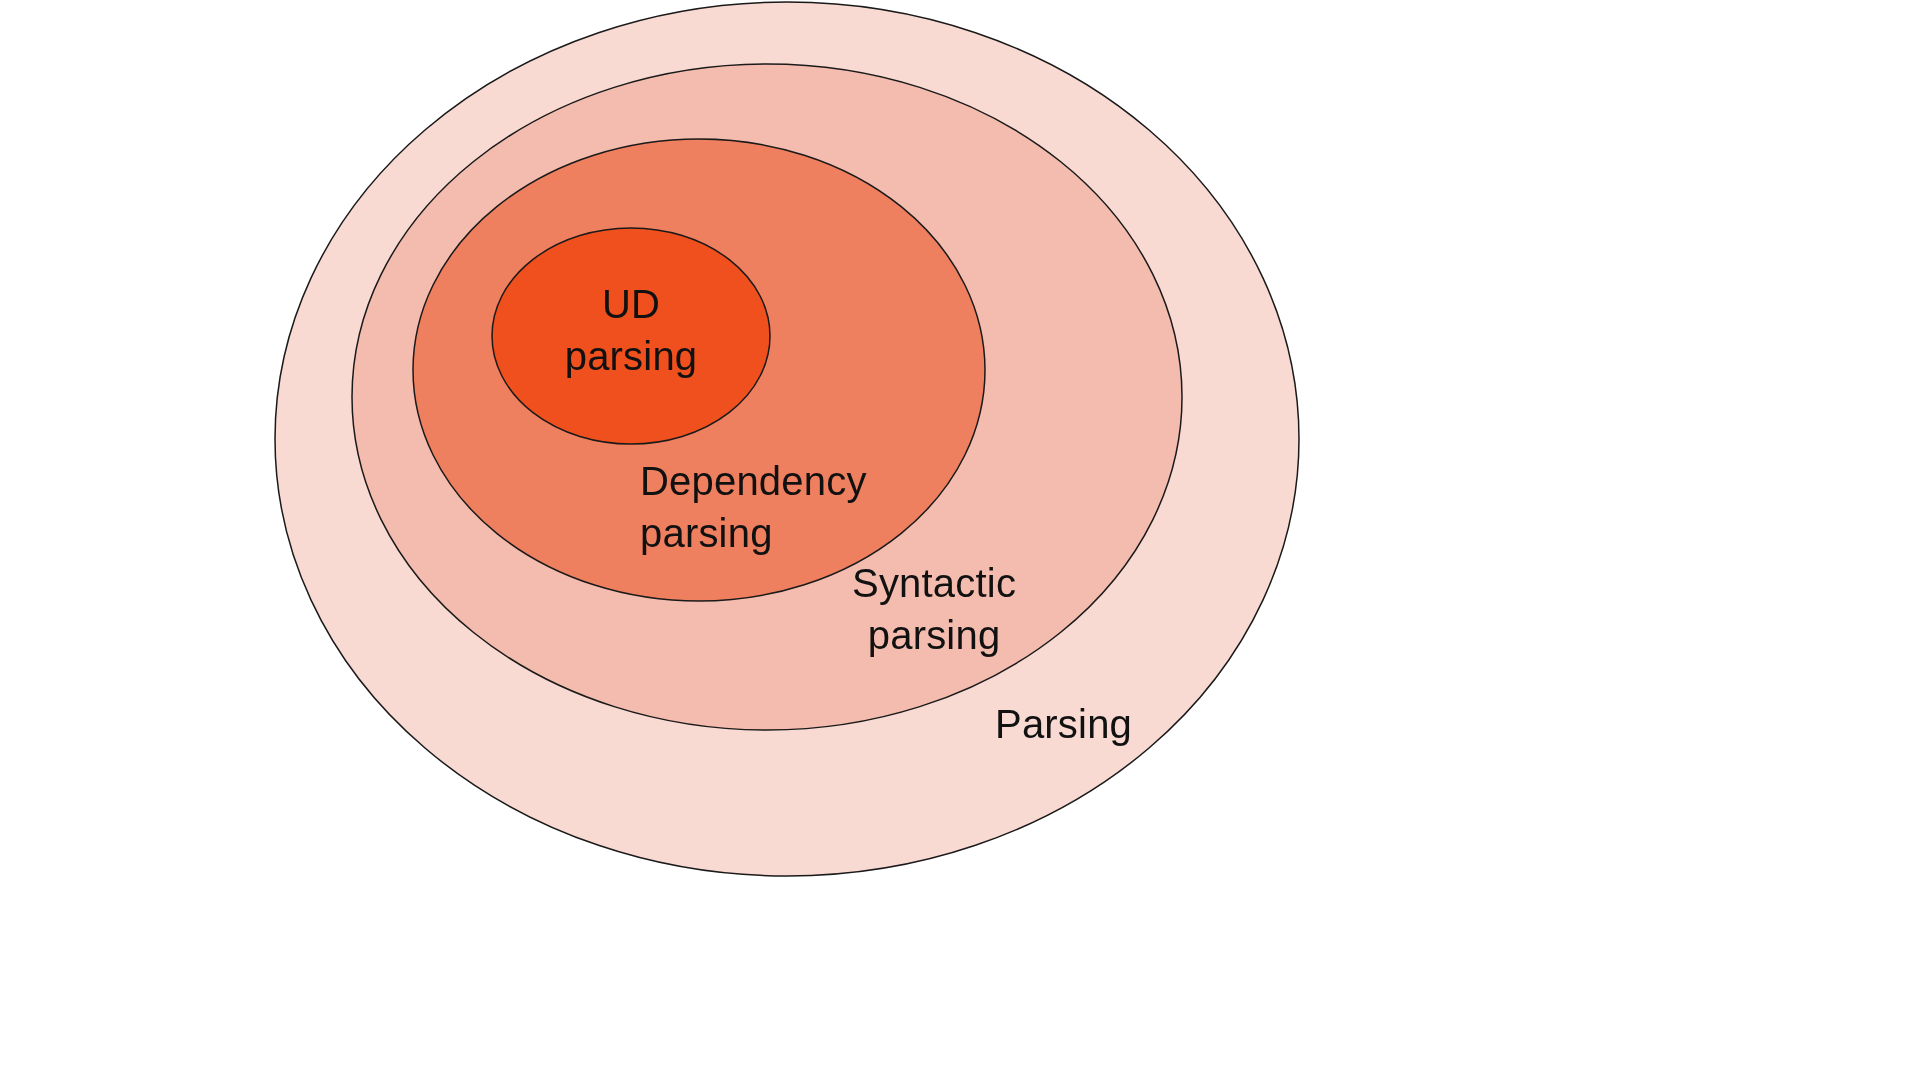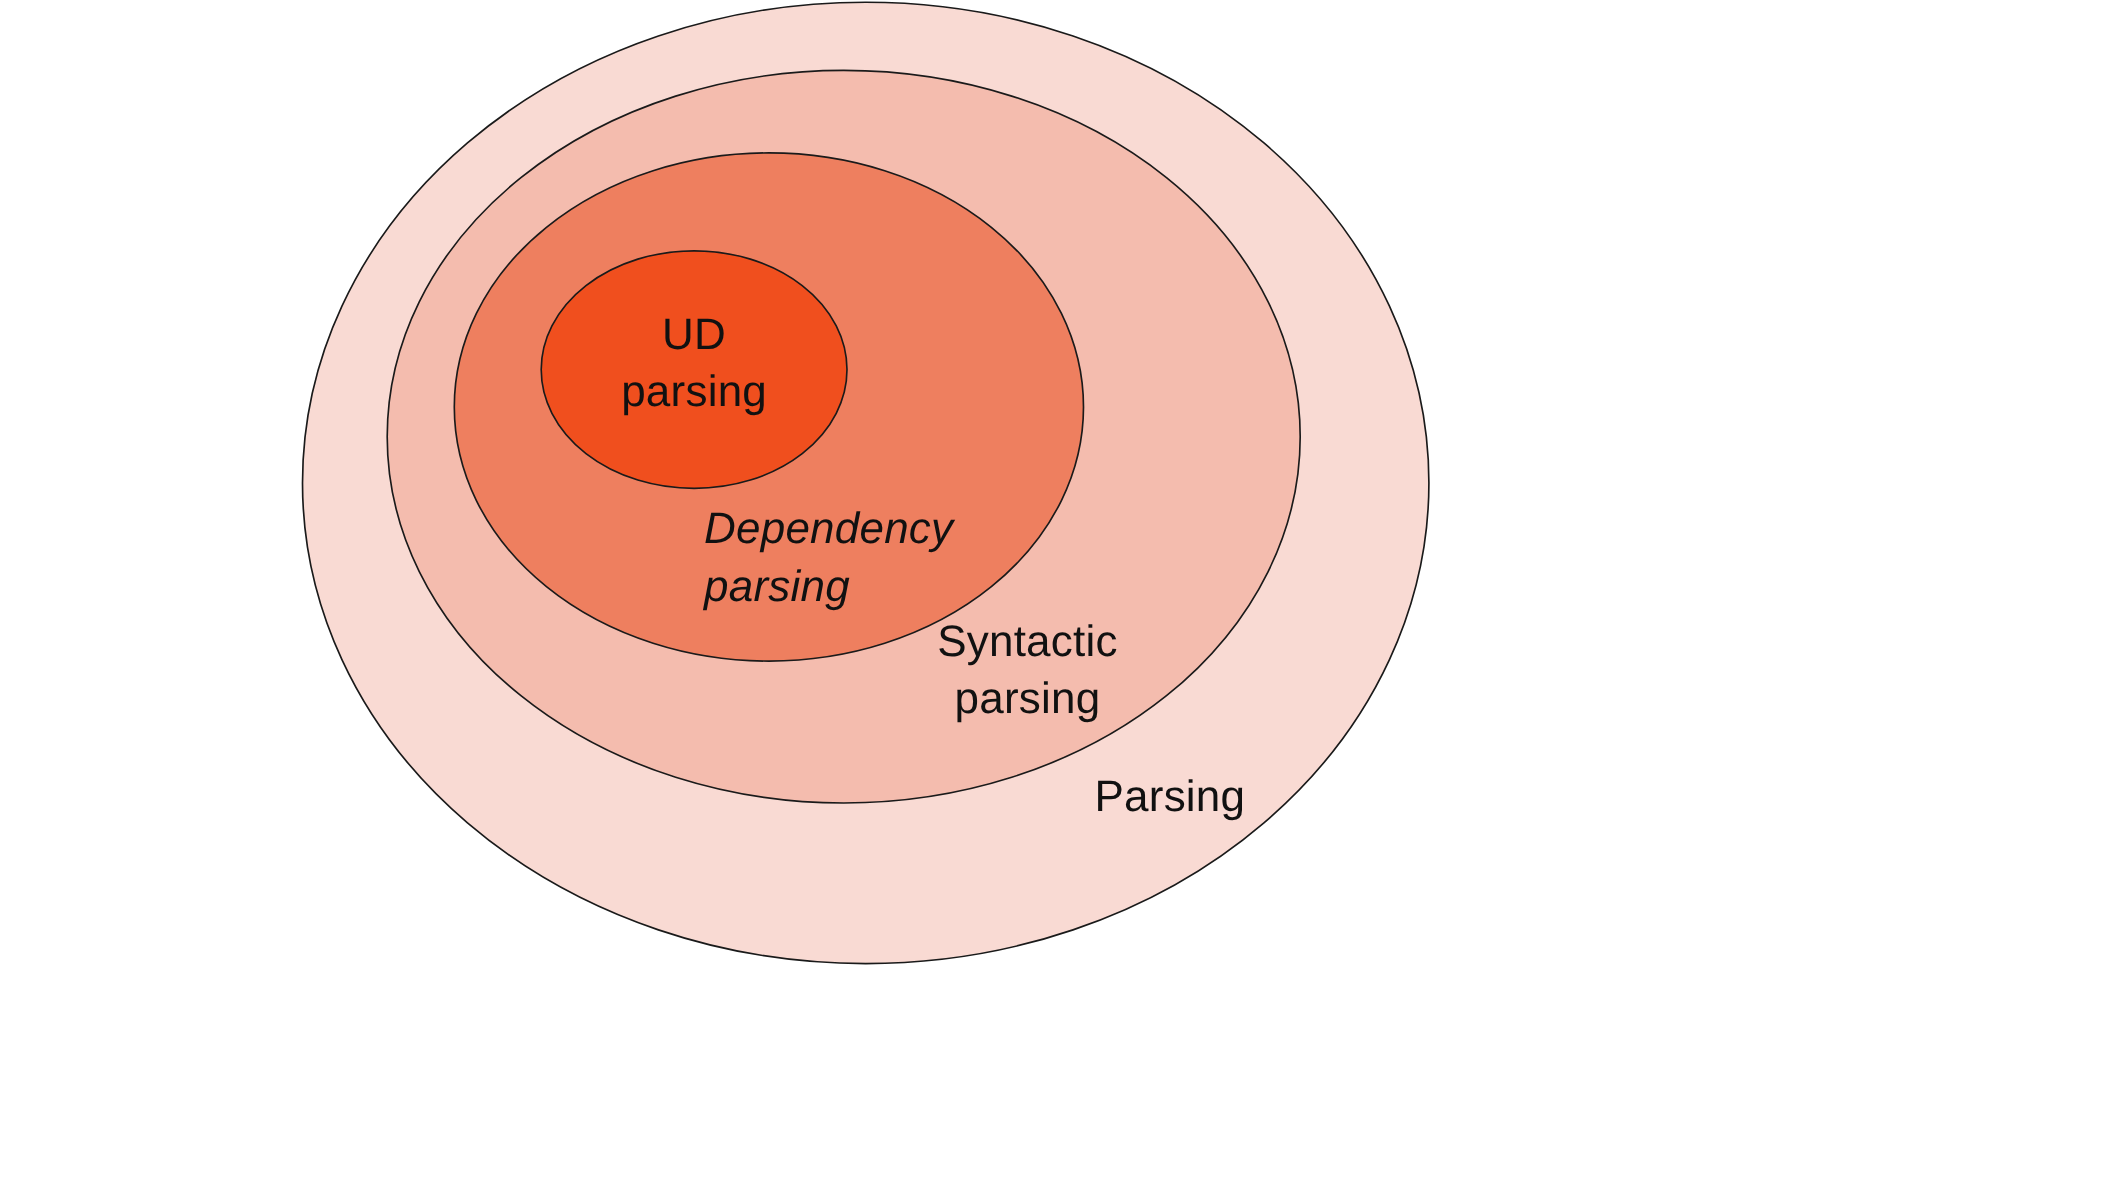--- a/index.html
+++ b/index.html
@@ -37,21 +37,20 @@
   .label-ud {
     left: 631px;
     top: 278px;
     transform: translateX(-50%);
     text-align: center;
   }
   .label-dependency {
     left: 640px;
     top: 455px;
     text-align: left;
-    font-style: italic;
   }
   .label-syntactic {
     left: 852px;
     top: 557px;
     text-align: center;
   }
   .label-parsing {
     left: 995px;
     top: 698px;
     text-align: left;

